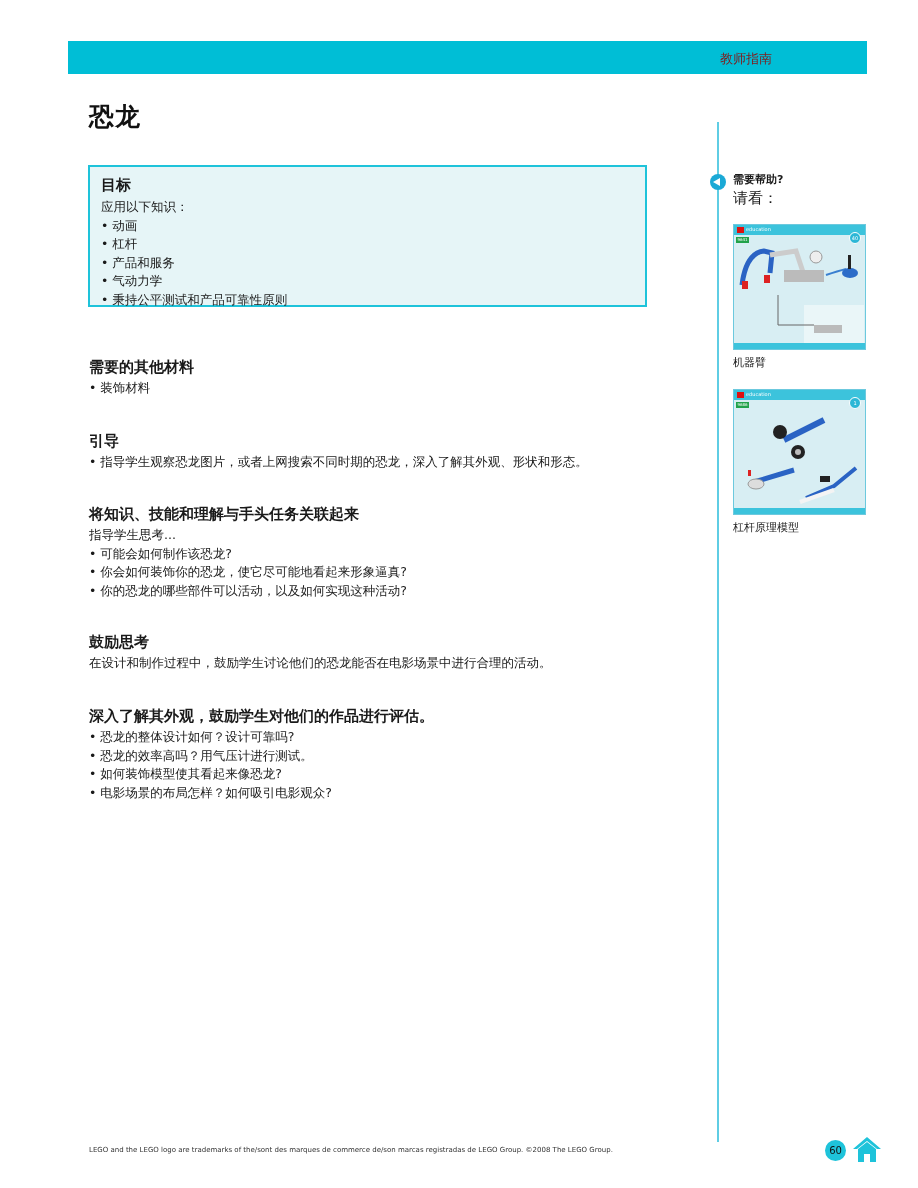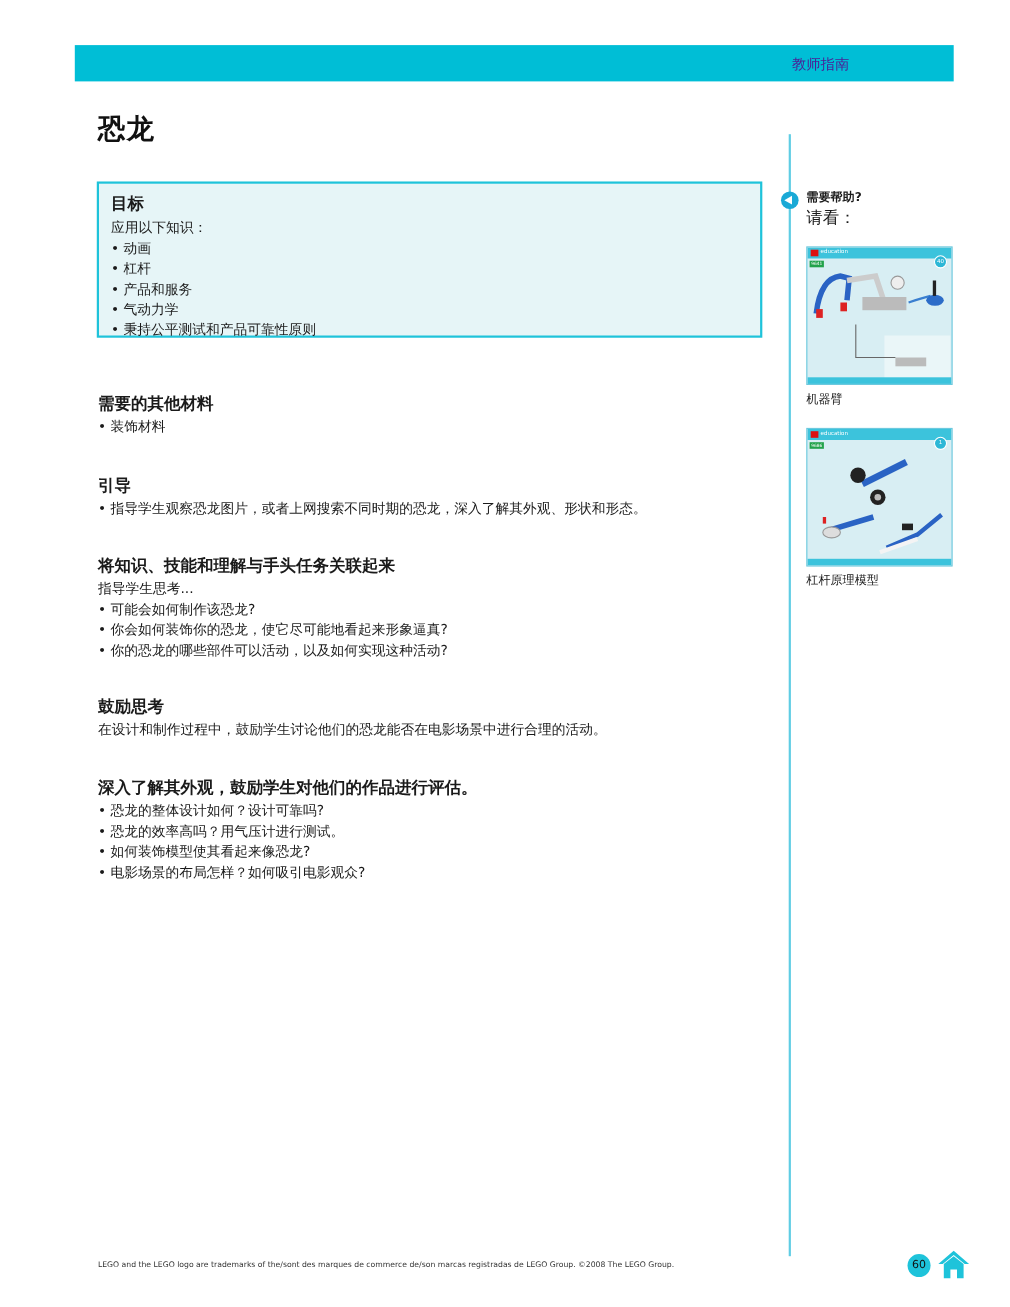--- a/index.html
+++ b/index.html
@@ -7,33 +7,33 @@
       width: 918px; height: 1188px; position: relative; overflow: hidden;
       font-family: "DejaVu Sans", "Liberation Sans", sans-serif;
       color: #1a1a1a;
     }
     .header-bar {
       position: absolute; left: 68px; top: 41px; width: 799px; height: 33px;
       background: #00bed6;
     }
     .header-label {
       position: absolute; right: 95px; top: 9px;
-      font-size: 13px; color: #4c1d95;
+      font-size: 13px; color: #7f1d1d;
     }
     .page-title {
       position: absolute; left: 89px; top: 100px;
       font-size: 25px; font-weight: bold; color: #111;
       letter-spacing: 1px;
     }
     .divider {
       position: absolute; left: 717px; top: 122px; width: 2px; height: 1020px;
       background: #5fcde4;
     }
     .goal-box {
-      position: absolute; left: 88px; top: 165px; width: 605px; height: 142px;
+      position: absolute; left: 88px; top: 165px; width: 559px; height: 142px;
       background: #e6f5f7; border: 2px solid #1ec3da;
       box-sizing: border-box; padding: 9px 11px;
     }
     .goal-title { font-size: 15px; font-weight: bold; margin-bottom: 3px; }
     .line { font-size: 12.5px; line-height: 18.5px; white-space: nowrap; }
     .bullet::before { content: "• "; }
     .section { position: absolute; left: 89px; width: 610px; }
     .section-title { font-size: 15px; font-weight: bold; line-height: 20px; margin-bottom: 2px; }
     .sidebar-help {
       position: absolute; left: 710px; top: 172px;

